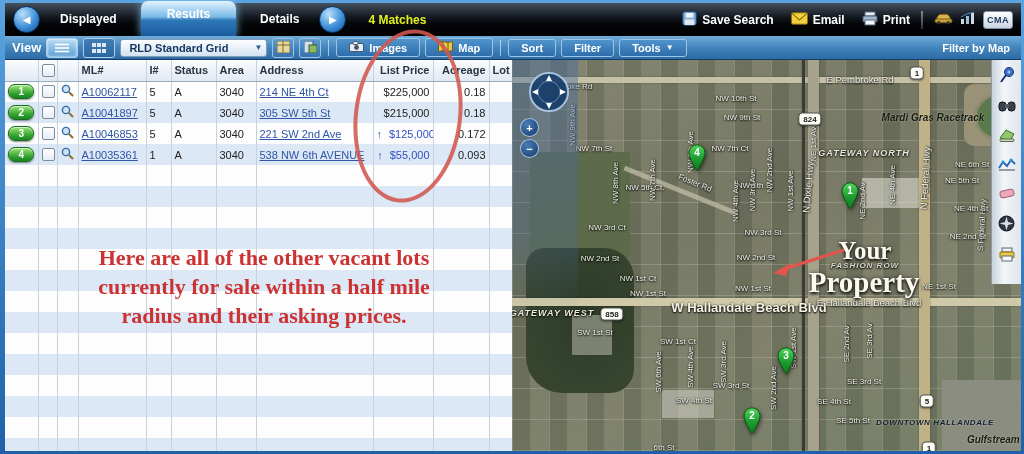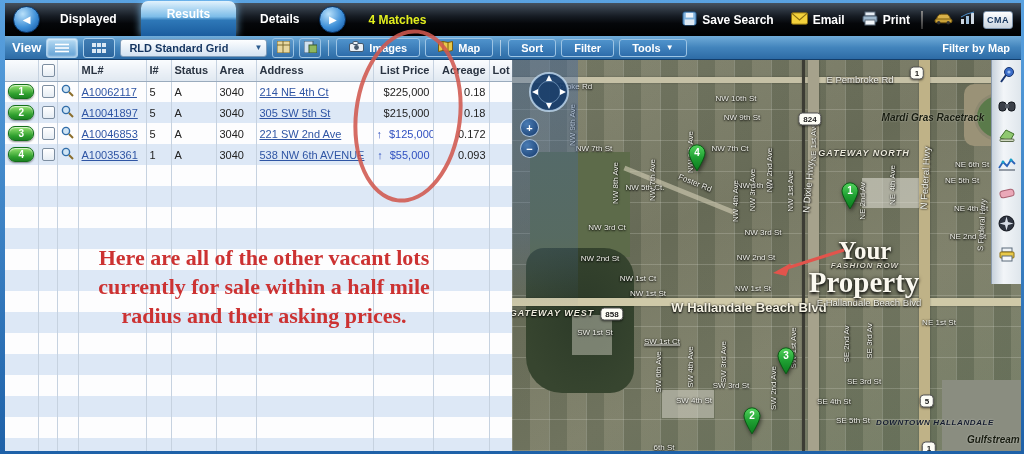--- a/index.html
+++ b/index.html
@@ -593,26 +593,26 @@
         <div class="mlabel st" style="left: 459px; top: 148px;">NE 4th St</div>
         <div class="mlabel st" style="left: 456px; top: 176px;">NE 2nd St</div>
         <div class="mlabel st" style="left: 95px; top: 167px;">NW 3rd Ct</div>
         <div class="mlabel st" style="left: 251px; top: 172px;">NW 3rd St</div>
         <div class="mlabel st" style="left: 88px; top: 198px;">NW 2nd St</div>
         <div class="mlabel st" style="left: 244px; top: 197px;">NW 2nd St</div>
         <div class="mlabel st" style="left: 126px; top: 218px;">NW 1st Ct</div>
         <div class="mlabel st" style="left: 136px; top: 233px;">NW 1st St</div>
         <div class="mlabel st" style="left: 241px; top: 228px;">NW 1st St</div>
         <div class="mlabel area-sm" style="left: 353px; top: 205px;">FASHION ROW</div>
-        <div class="mlabel st" style="left: 427px; top: 226px; margin-top: 36px;">NE 1st St</div>
+        <div class="mlabel st" style="left: 427px; top: 226px;">NE 1st St</div>
         <div class="mlabel area" style="left: 40px; top: 253px;">GATEWAY WEST</div>
         <div class="mlabel blvd" style="left: 237px; top: 247px;">W Hallandale Beach Blvd</div>
         <div class="mlabel st-lg" style="left: 357px; top: 242px;">E Hallandale Beach Blvd</div>
         <div class="mlabel st" style="left: 83px; top: 272px;">SW 1st St</div>
-        <div class="mlabel st" style="left: 150px; top: 281px; text-decoration: underline;">SW 1st Ct</div>
+        <div class="mlabel st" style="left: 166px; top: 281px;">SW 1st Ct</div>
         <div class="mlabel st" style="left: 281px; top: 288px; transform: translate(-50%, -50%) rotate(-90deg);">SW 1st Ave</div>
         <div class="mlabel st" style="left: 261px; top: 328px; transform: translate(-50%, -50%) rotate(-90deg);">SW 2nd Ave</div>
         <div class="mlabel st" style="left: 211px; top: 302px; transform: translate(-50%, -50%) rotate(-90deg);">SW 3rd Ave</div>
         <div class="mlabel st" style="left: 178px; top: 307px; transform: translate(-50%, -50%) rotate(-90deg);">SW 4th Ave</div>
         <div class="mlabel st" style="left: 146px; top: 312px; transform: translate(-50%, -50%) rotate(-90deg);">SW 6th Ave</div>
         <div class="mlabel st" style="left: 334px; top: 284px; transform: translate(-50%, -50%) rotate(-90deg);">SE 2nd Av</div>
         <div class="mlabel st" style="left: 357px; top: 281px; transform: translate(-50%, -50%) rotate(-90deg);">SE 3rd Av</div>
         <div class="mlabel st" style="left: 219px; top: 325px;">SW 3rd St</div>
         <div class="mlabel st" style="left: 352px; top: 321px;">SE 3rd St</div>
         <div class="mlabel st" style="left: 182px; top: 340px;">SW 4th St</div>

